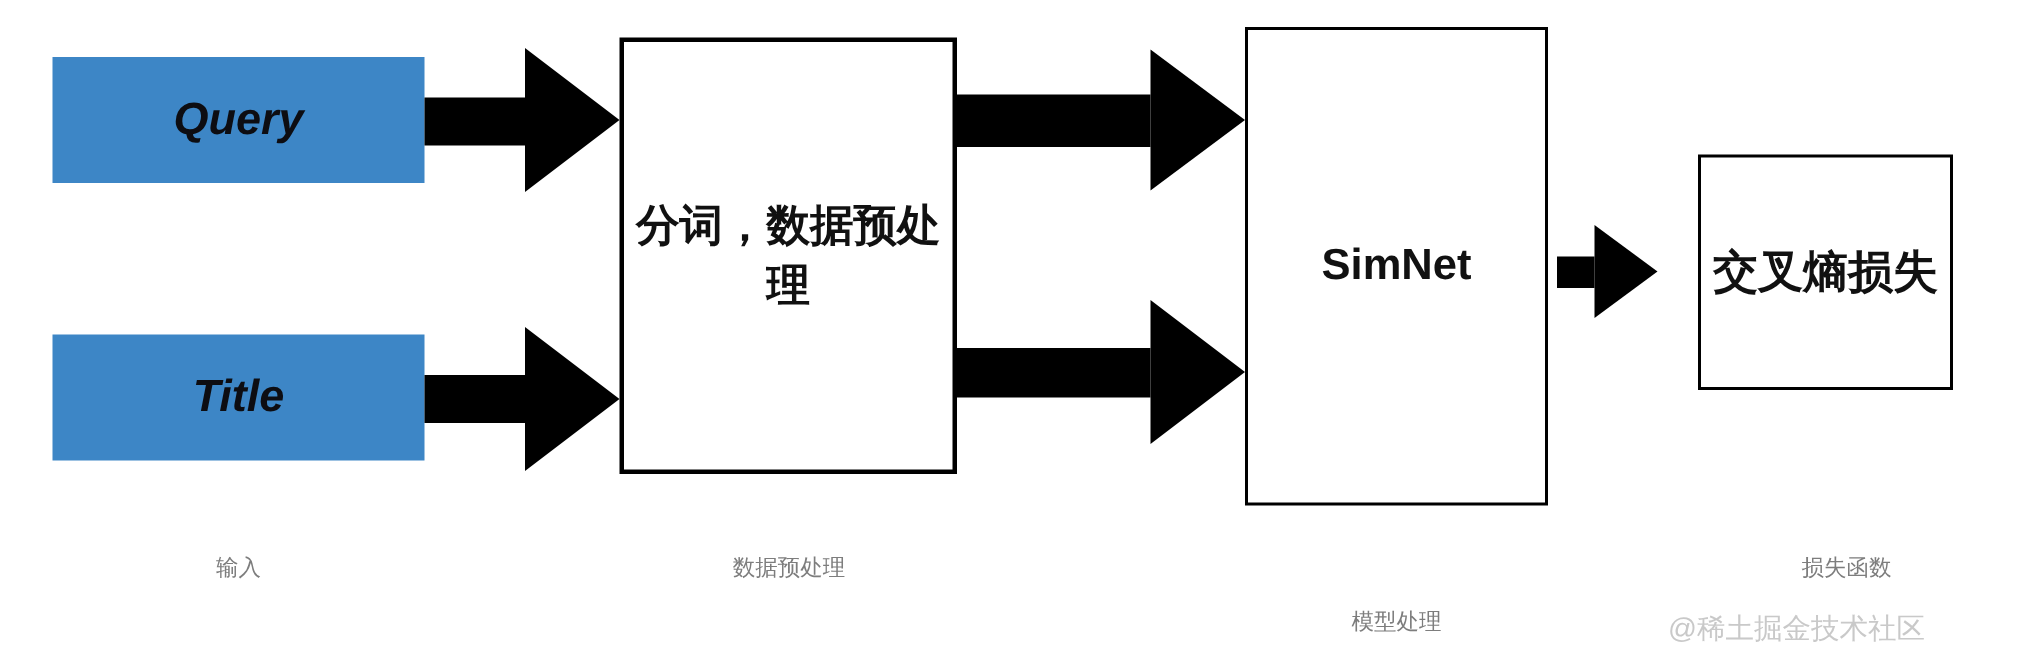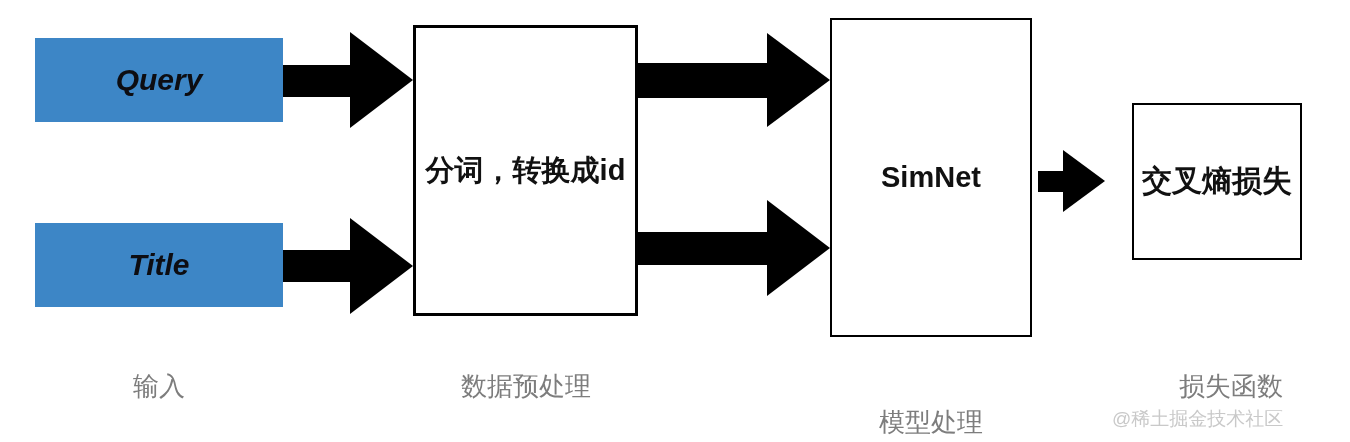--- a/index.html
+++ b/index.html
@@ -94,21 +94,21 @@
 
   
   #arrow5 { left: 1038px; top: 150px; width: 67px; height: 63px; }
   #arrow5 .tail { left: 0; top: 21px; width: 25px; height: 21px; }
   #arrow5 .head { left: 25px; top: 0; border-width: 31.5px 0 31.5px 42px; }
 
   
   .stage-label {
     position: absolute;
     top: 369px;
-    font-size: 26px;
+    font-size: 15px;
     color: #7d7d7d;
     text-align: center;
     transform: translateX(-50%);
     white-space: nowrap;
   }
   #stage-input  { left: 159px; }
   #stage-pre    { left: 526px; }
   #stage-model  { left: 931px; margin-top: 36px; }
   #stage-loss   { left: 1198px; margin-left: 33px; }
 
@@ -128,21 +128,21 @@
 <div class="canvas">
 
   <div class="input-box query">
     <span>Query</span>
   </div>
   <div class="input-box title">
     <span>Title</span>
   </div>
 
   <div class="outline-box preprocess-box">
-    <span>分词，转换成id</span>
+    <span>分词，数据预处理</span>
   </div>
   <div class="outline-box model-box">
     <span>SimNet</span>
   </div>
   <div class="outline-box loss-box">
     <span>交叉熵损失</span>
   </div>
 
   <div class="arrow" id="arrow1">
     <div class="tail"></div>

